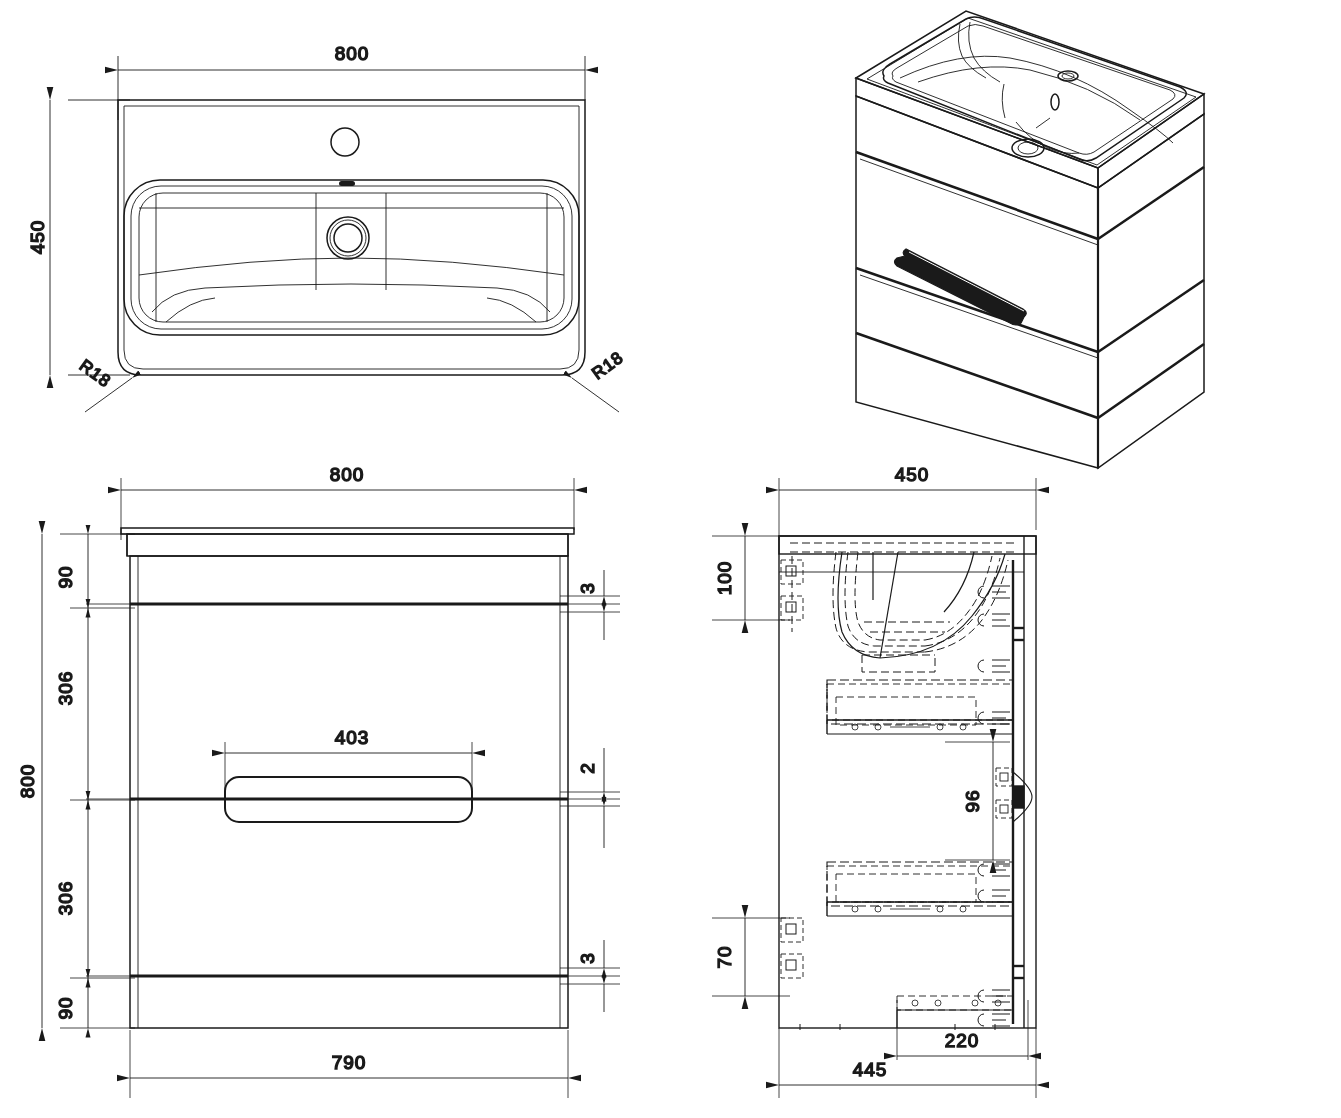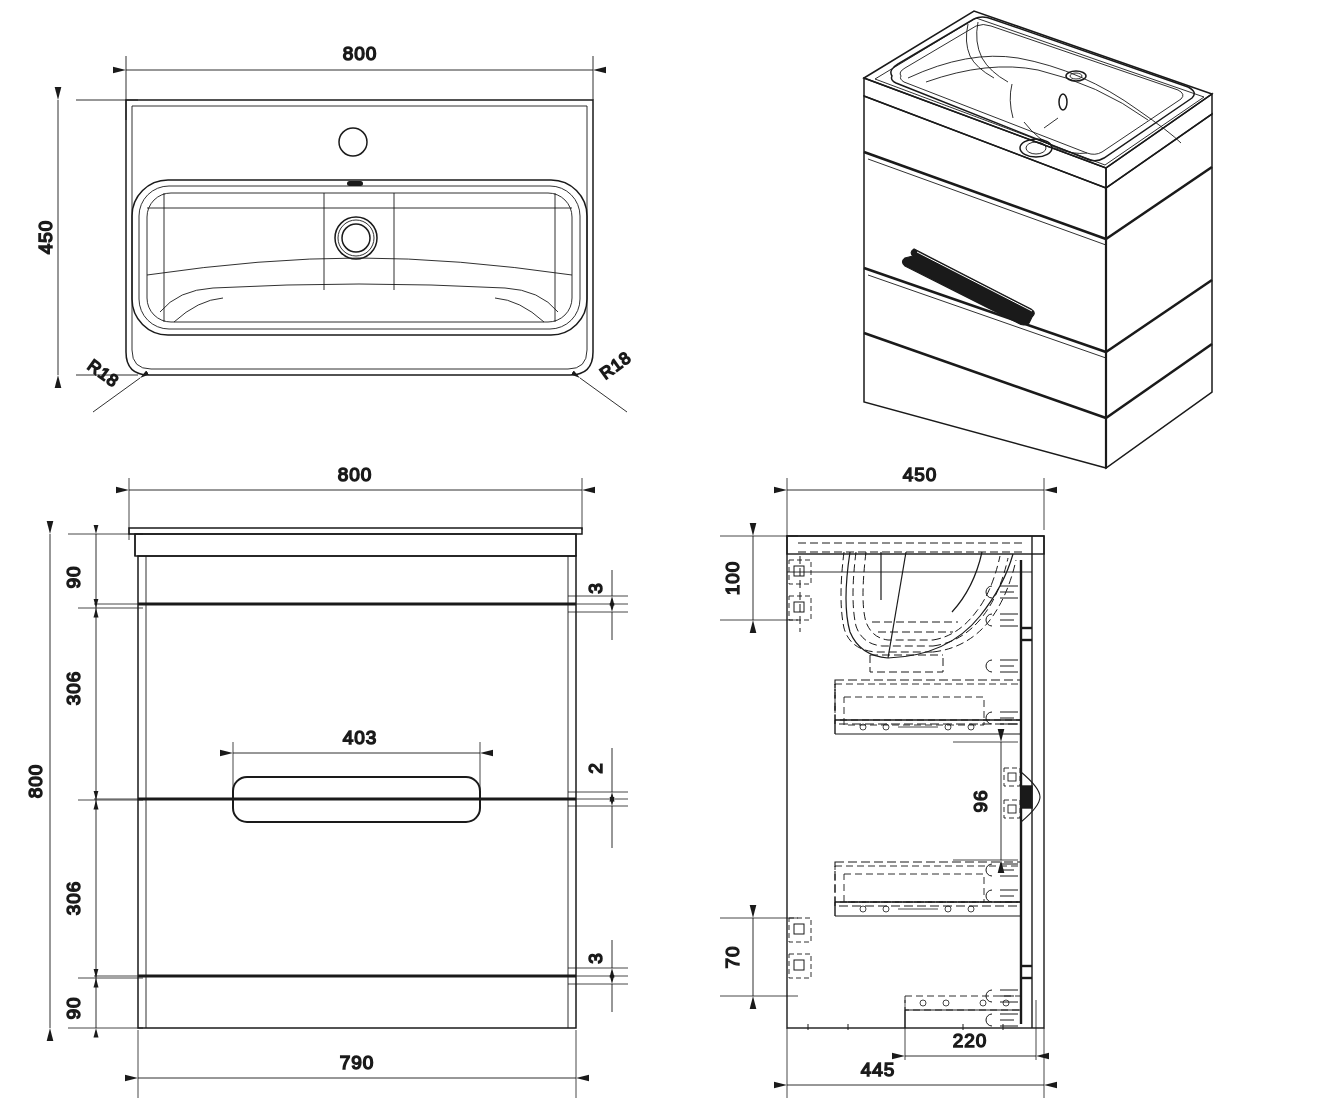--- a/index.html
+++ b/index.html
@@ -3,21 +3,21 @@
 <meta charset="utf-8">
 <style>
   html,body{margin:0;padding:0;background:#ffffff;}
   body{
     width:1341px;height:1118px;
     font-family:"Liberation Sans", sans-serif;
     color:#1a1a1a;
     overflow:hidden;
     position:relative;
   }
-  #sheet{position:absolute;left:8px;top:0;width:1192px;height:1118px;}
+  #sheet{position:absolute;left:0;top:0;width:1192px;height:1118px;}
   svg{display:block;}
   .dimtext{
     font-family:"Liberation Sans", sans-serif;
     font-size:19px;
     fill:#1a1a1a;
     letter-spacing:1px;
   }
   .dimtext.small{font-size:17px;}
 </style>
 </head>

